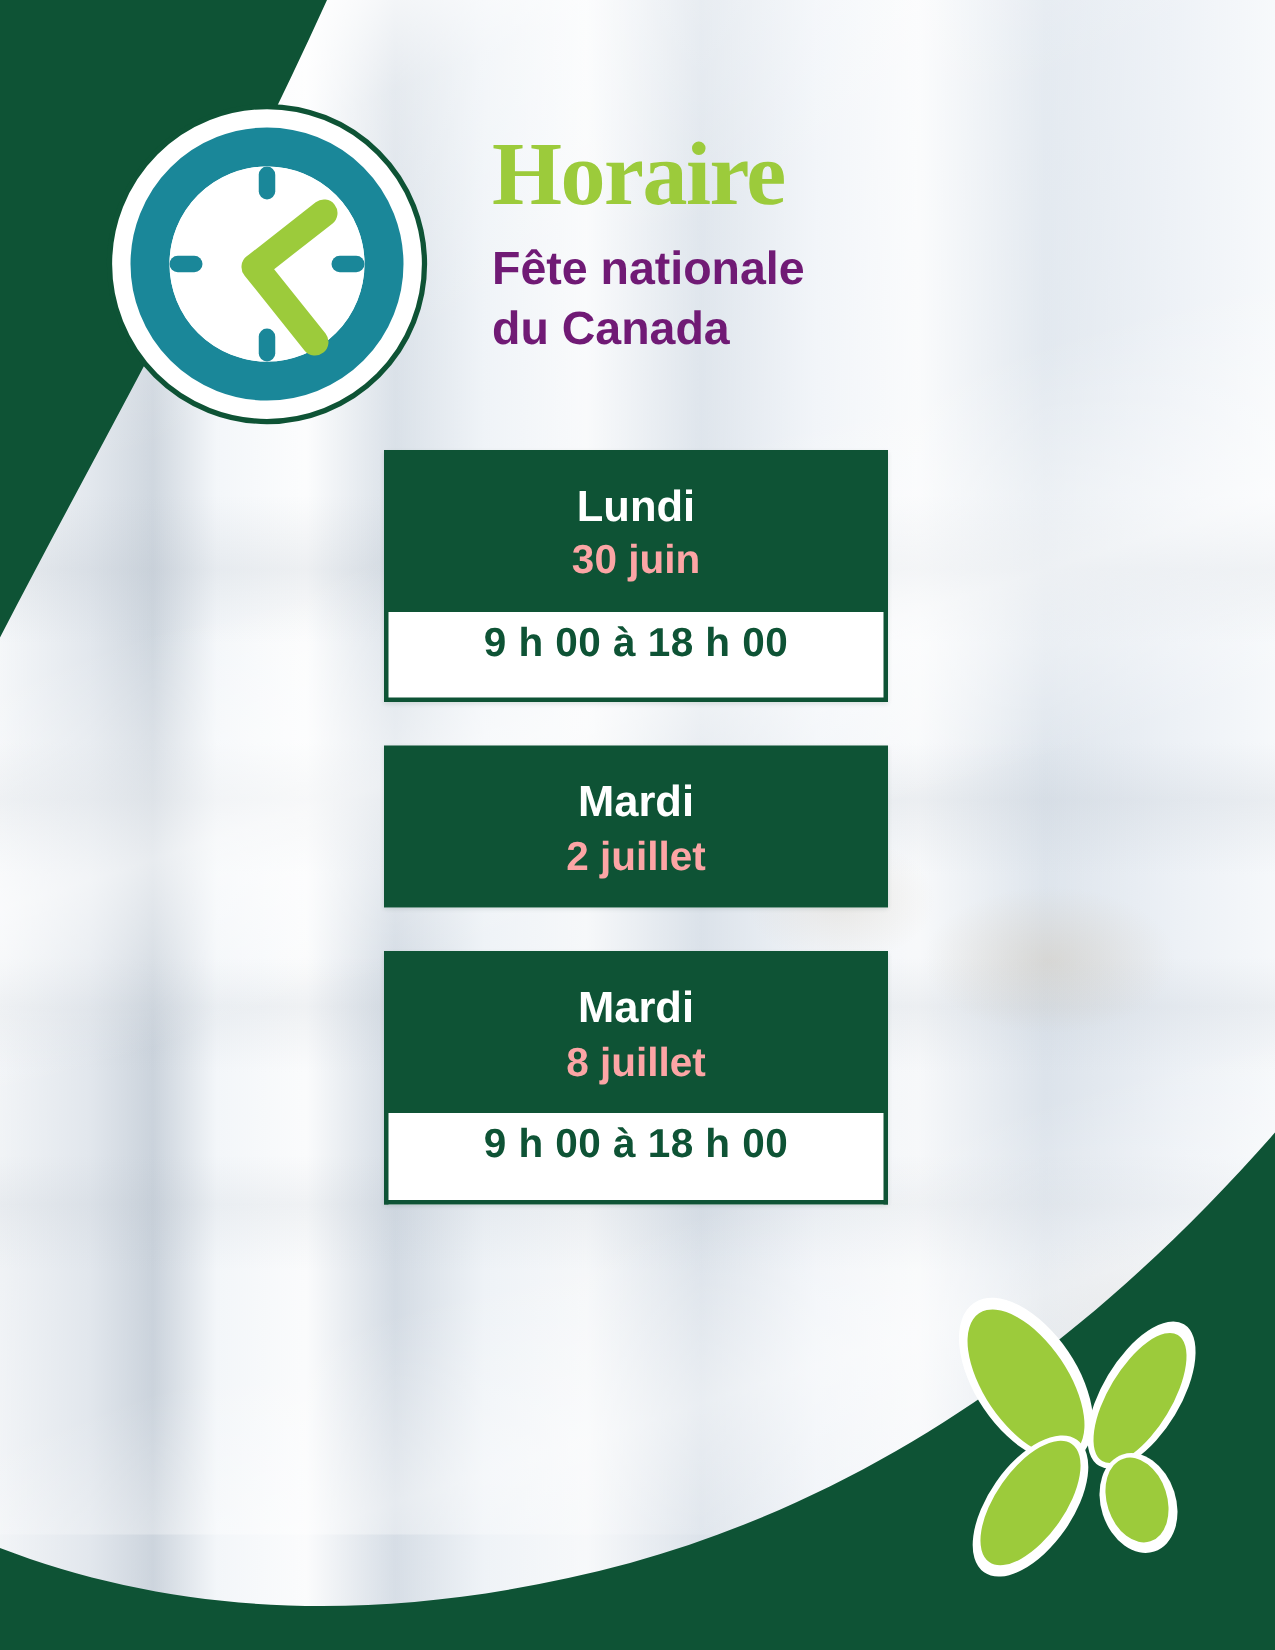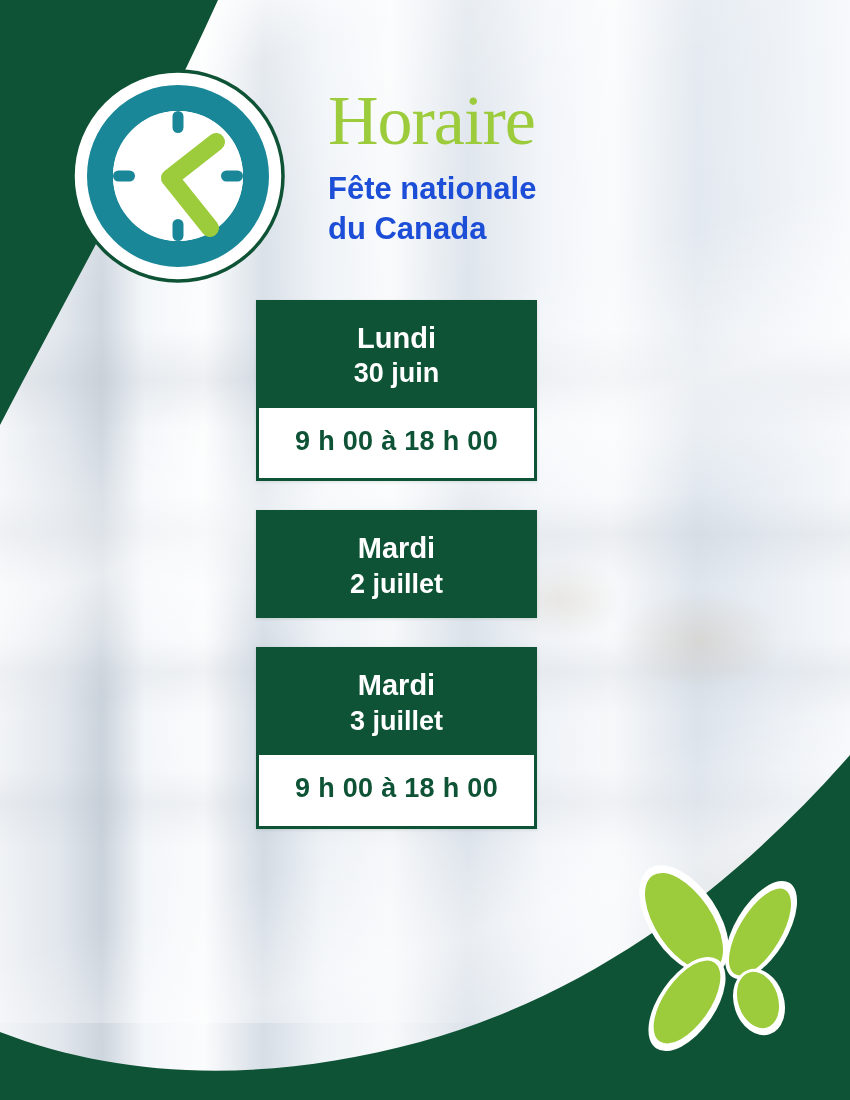--- a/index.html
+++ b/index.html
@@ -113,74 +113,74 @@
 
   
   .header-text {
     position: absolute;
     left: 328px;
     top: 88px;
     width: 460px;
   }
   .title {
     font-family: "Liberation Serif", "DejaVu Serif", serif;
-    font-weight: normal;
-    font-size: 70px;
+    font-weight: bold;
+    font-size: 60px;
     line-height: .95;
     color: #9ccb3b;
     letter-spacing: -1px;
     margin: 0;
   }
   .subtitle {
     font-family: "Liberation Sans", sans-serif;
     font-weight: bold;
     font-size: 31px;
     line-height: 1.3;
-    color: #1d4ed8;
+    color: #701a75;
     margin: 14px 0 0 0;
     white-space: pre-line;
   }
 
   
   .cards {
     position: absolute;
     left: 256px;
     top: 300px;
     width: 336px;
   }
   .card {
-    width: 281px;
+    width: 336px;
     margin-bottom: 29px;
     box-shadow: 0 1px 3px rgba(20,60,45,.12);
   }
   .card:last-child { margin-bottom: 0; }
 
   .card-head {
     background: #0e5335;
     padding: 22px 10px 18px 10px;
     text-align: center;
   }
   .card-day {
     font-size: 29px;
     font-weight: bold;
     color: #ffffff;
     line-height: 1.15;
   }
   .card-date {
     font-size: 27px;
     font-weight: bold;
-    color: #ffffff;
+    color: #fca5a5;
     line-height: 1.2;
     margin-top: 2px;
   }
   .card-body {
     background: #ffffff;
     border: 3px solid #0e5335;
     border-top: none;
-    padding: 19px 8px 22px 8px;
+    padding: 6px 8px 22px 8px;
     text-align: center;
   }
   .card-hours {
     font-size: 27px;
     font-weight: bold;
     color: #0e5335;
     letter-spacing: .3px;
     line-height: 1.1;
   }
 
@@ -252,21 +252,21 @@
     <div class="card">
       <div class="card-head">
         <div class="card-day">Mardi</div>
         <div class="card-date">2 juillet</div>
       </div>
     </div>
 
     <div class="card">
       <div class="card-head">
         <div class="card-day">Mardi</div>
-        <div class="card-date">3 juillet</div>
+        <div class="card-date">8 juillet</div>
       </div>
       <div class="card-body">
         <div class="card-hours">9 h 00 à 18 h 00</div>
       </div>
     </div>
 
   </div>
 
   <div class="butterfly">
     <svg width="216" height="216" viewBox="0 0 216 216" xmlns="http://www.w3.org/2000/svg">

